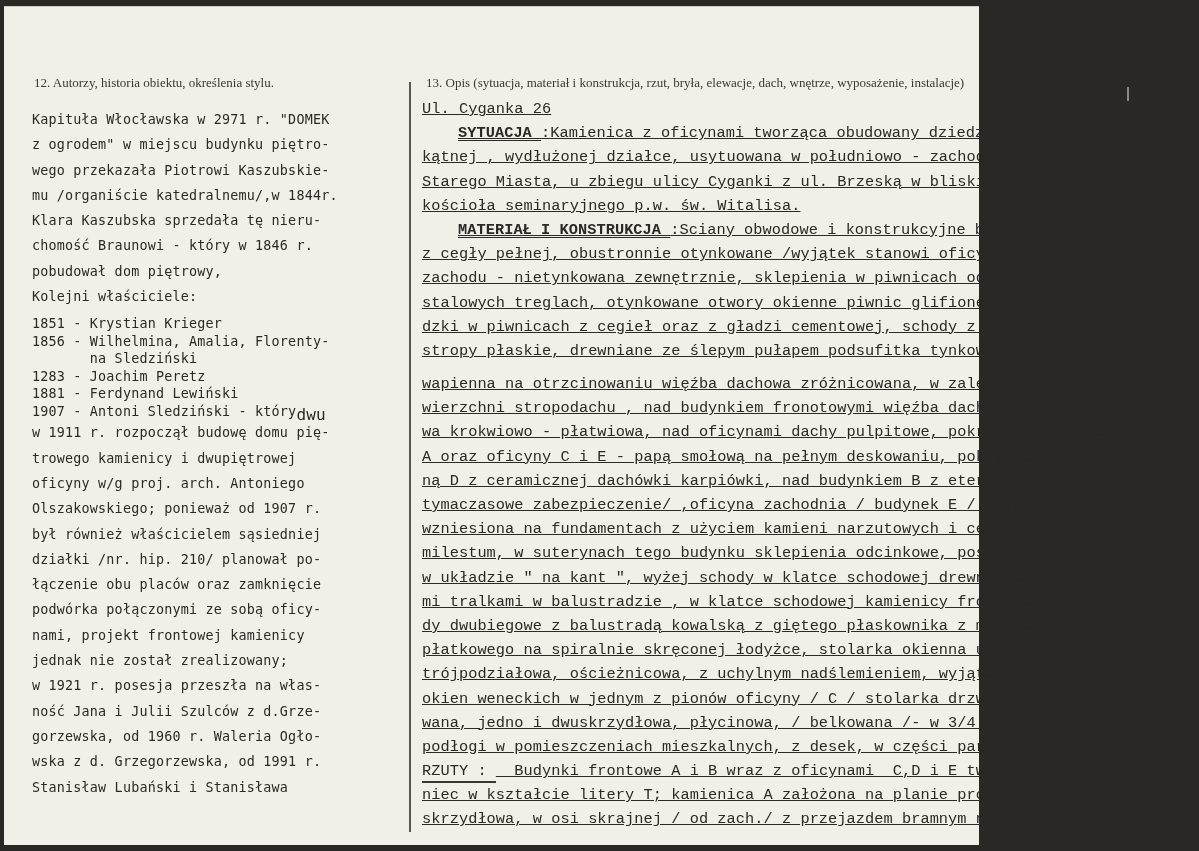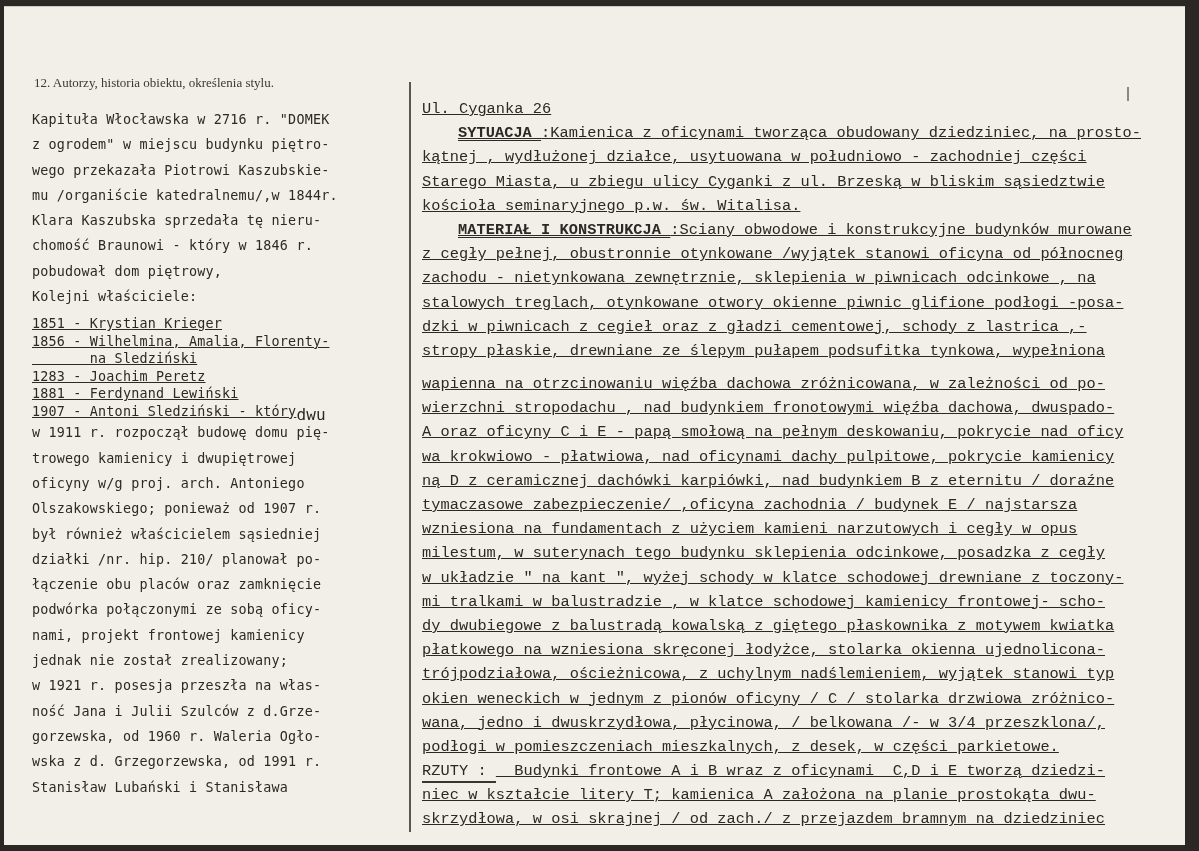--- a/index.html
+++ b/index.html
@@ -2,39 +2,39 @@
 <html><head>
   <meta charset="utf-8">
   <style>
     html, body { margin: 0; padding: 0; }
     body {
       width: 1199px; height: 851px; overflow: hidden;
       background: #2a2724;
       position: relative;
     }
     .page {
-      position: absolute; left: 4px; top: 6px; width: 1181px; height: 838px;
+      position: absolute; left: 4px; top: 6px; width: 975px; height: 838px;
       background: #f1efe8;
       border-top: 1px solid #cfcac0;
     }
     .divider {
       position: absolute; left: 405px; top: 75px; width: 2px; height: 750px;
       background: #5c564f;
     }
     .heading {
       position: absolute; font-family: "Liberation Serif", "DejaVu Serif", serif;
       font-size: 13px; color: #3b3733; white-space: nowrap;
     }
     .left-col {
       position: absolute; left: 28px; top: 100px; width: 370px;
       font-family: "DejaVu Sans Mono", "Liberation Mono", monospace;
       font-size: 13.4px; color: #2c2926; letter-spacing: 0.2px;
     }
     .left-col .line { height: 25.3px; line-height: 25.3px; white-space: nowrap; }
-    .left-col .line.tight { height: 17.5px; line-height: 17.5px; text-decoration: underline; }
+    .left-col .line.tight { height: 17.5px; line-height: 17.5px; }
     .left-col .gap { height: 6px; }
     .sub { font-size: 16px; vertical-align: -4px; }
     .right-col {
       position: absolute; left: 418px; top: 90px; width: 770px;
       font-family: "Liberation Mono", "DejaVu Sans Mono", monospace;
       font-size: 15.3px; color: #2b2825; letter-spacing: 0.05px;
     }
     .right-col .line { height: 24.2px; line-height: 24.2px; white-space: nowrap; text-decoration: underline; }
     .right-col .spacer { height: 9px; }
     .u { text-decoration: underline; text-underline-offset: 3px; margin-left: 36px; }
@@ -42,25 +42,26 @@
     .rzuty-label { display: inline-block; border-bottom: 2px solid #3a3530; line-height: 20px; text-align: right; }
     .tick {
       position: absolute; left: 1123px; top: 80px; width: 2px; height: 14px; background: #888;
     }
   </style>
 </head>
 <body>
 
 <div class="page">
   <div class="heading" style="left:30px; top:68px;">12. Autorzy, historia obiektu, określenia stylu.</div>
+  <div class="heading" style="left:422px; top:68px;">13. Opis (sytuacja, materiał i konstrukcja, rzut, bryła, elewacje, dach, wnętrze, wyposażenie, instalacje)</div>
   <div class="tick"></div>
   <div class="divider"></div>
 
   <div class="left-col">
-    <div class="line">Kapituła Włocławska w 2716 r. "DOMEK</div>
+    <div class="line">Kapituła Włocławska w 2971 r. "DOMEK</div>
     <div class="line">z ogrodem" w miejscu budynku piętro-</div>
     <div class="line">wego przekazała Piotrowi Kaszubskie-</div>
     <div class="line">mu /organiście katedralnemu/,w 1844r.</div>
     <div class="line">Klara Kaszubska sprzedała tę nieru-</div>
     <div class="line">chomość Braunowi - który w 1846 r.</div>
     <div class="line">pobudował dom piętrowy,</div>
     <div class="line">Kolejni właściciele:</div>
     <div class="gap"></div>
     <div class="line tight">1851 - Krystian Krieger</div>
     <div class="line tight" style="white-space:pre;">1856 - Wilhelmina, Amalia, Florenty-</div>
@@ -95,30 +96,30 @@
     <div class="line">kościoła seminaryjnego p.w. św. Witalisa.</div>
     <div class="line"><span class="u b">MATERIAŁ I KONSTRUKCJA </span><span>:Sciany obwodowe i konstrukcyjne budynków murowane</span></div>
     <div class="line">z cegły pełnej, obustronnie otynkowane /wyjątek stanowi oficyna od północneg</div>
     <div class="line">zachodu - nietynkowana zewnętrznie, sklepienia w piwnicach odcinkowe , na</div>
     <div class="line">stalowych treglach, otynkowane otwory okienne piwnic glifione podłogi -posa-</div>
     <div class="line">dzki w piwnicach z cegieł oraz z gładzi cementowej, schody z lastrica ,-</div>
     <div class="line">stropy płaskie, drewniane ze ślepym pułapem podsufitka tynkowa, wypełniona</div>
     <div class="spacer"></div>
     <div class="line">wapienna na otrzcinowaniu więźba dachowa zróżnicowana, w zależności od po-</div>
     <div class="line">wierzchni stropodachu , nad budynkiem fronotowymi więźba dachowa, dwuspado-</div>
+    <div class="line">wa krokwiowo - płatwiowa, nad oficynami dachy pulpitowe, pokrycie kamienicy</div>
     <div class="line">A oraz oficyny C i E - papą smołową na pełnym deskowaniu, pokrycie nad oficy</div>
-    <div class="line">wa krokwiowo - płatwiowa, nad oficynami dachy pulpitowe, pokrycie kamienicy</div>
     <div class="line">ną D z ceramicznej dachówki karpiówki, nad budynkiem B z eternitu / doraźne</div>
     <div class="line">tymaczasowe zabezpieczenie/ ,oficyna zachodnia / budynek E / najstarsza</div>
     <div class="line">wzniesiona na fundamentach z użyciem kamieni narzutowych i cegły w opus</div>
     <div class="line">milestum, w suterynach tego budynku sklepienia odcinkowe, posadzka z cegły</div>
     <div class="line">w układzie " na kant ", wyżej schody w klatce schodowej drewniane z toczony-</div>
     <div class="line">mi tralkami w balustradzie , w klatce schodowej kamienicy frontowej- scho-</div>
     <div class="line">dy dwubiegowe z balustradą kowalską z giętego płaskownika z motywem kwiatka</div>
-    <div class="line">płatkowego na wzniesiona skręconej łodyżce, stolarka okienna ujednolicona-</div>
+    <div class="line">płatkowego na spiralnie skręconej łodyżce, stolarka okienna ujednolicona-</div>
     <div class="line">trójpodziałowa, ościeżnicowa, z uchylnym nadślemieniem, wyjątek stanowi typ</div>
     <div class="line">okien weneckich w jednym z pionów oficyny / C / stolarka drzwiowa zróżnico-</div>
     <div class="line">wana, jedno i dwuskrzydłowa, płycinowa, / belkowana /- w 3/4 przeszklona/,</div>
     <div class="line">podłogi w pomieszczeniach mieszkalnych, z desek, w części parkietowe.</div>
     <div class="line" style="white-space:pre;"><span class="rzuty-label">RZUTY : </span><span>  Budynki frontowe A i B wraz z oficynami  C,D i E tworzą dziedzi-</span></div>
     <div class="line">niec w kształcie litery T; kamienica A założona na planie prostokąta dwu-</div>
     <div class="line">skrzydłowa, w osi skrajnej / od zach./ z przejazdem bramnym na dziedziniec</div>
   </div>
 </div>
 

